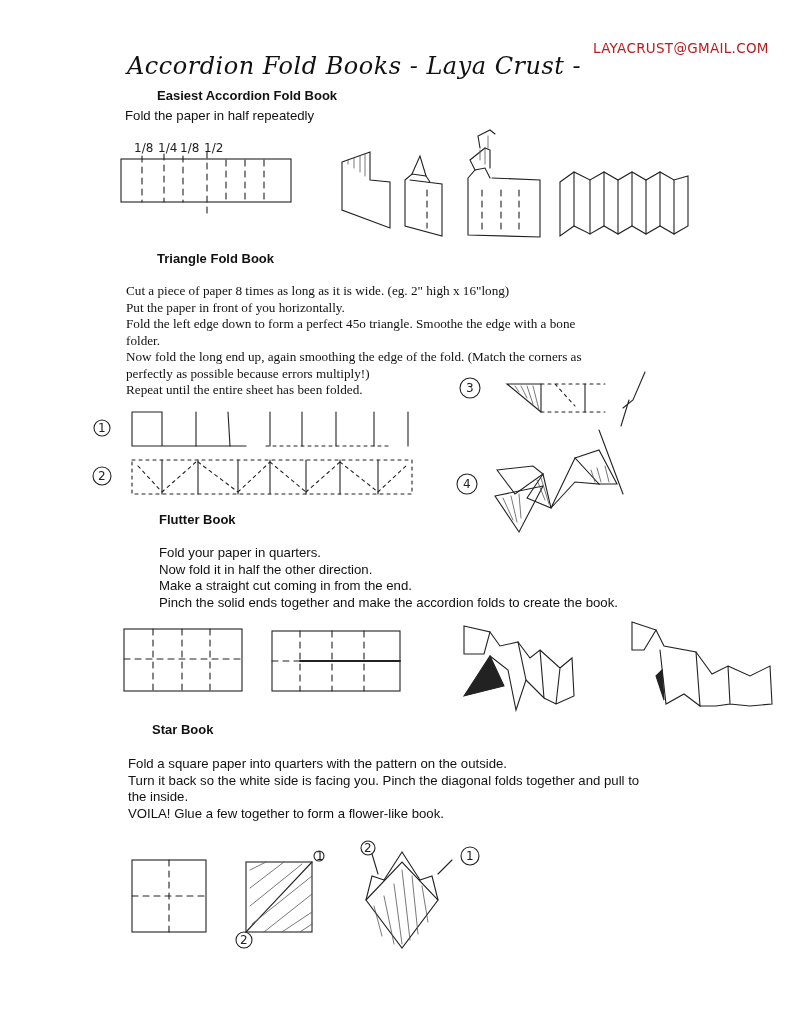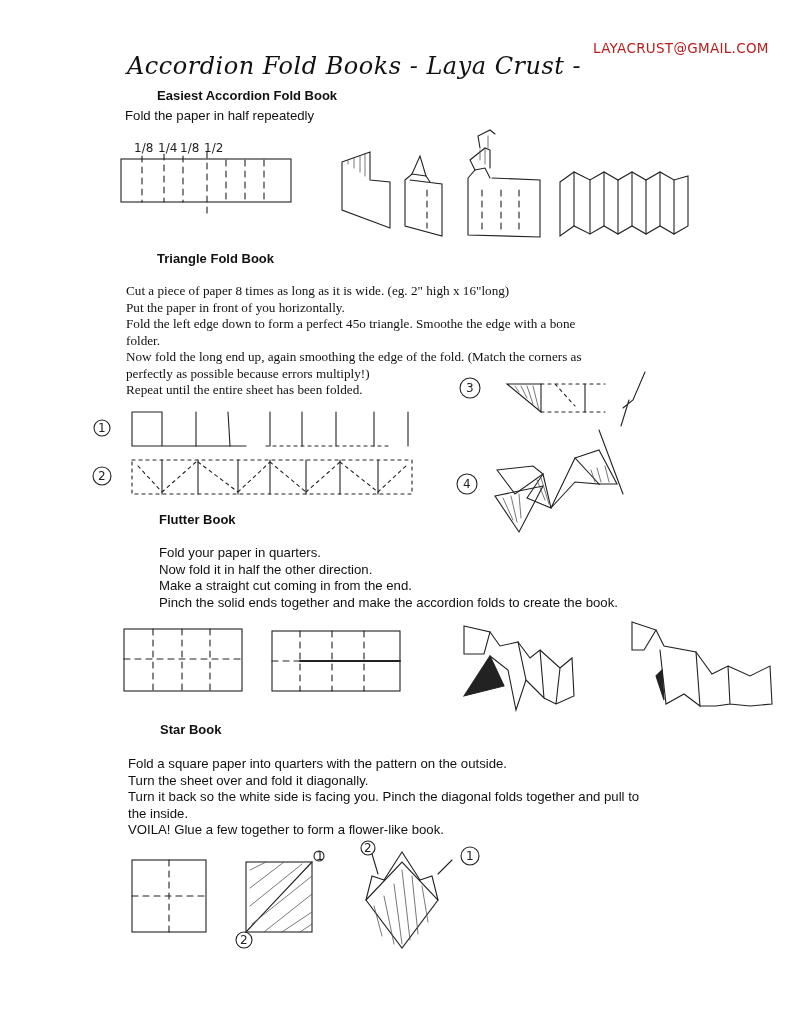--- a/index.html
+++ b/index.html
@@ -159,24 +159,23 @@
   <path d="M30 12 L40 26 L58 22 L66 60 L56 90 L48 50 L30 36"></path>
   <path class="solid" d="M4 76 L30 36 L44 66 Z"></path>
   <path d="M58 22 L70 38 L80 30 L84 78 L66 60 M80 30 L100 48 L96 84 L84 78 M100 48 L112 38 L114 76 L96 84"></path>
 
   <path d="M172 2 L196 10 L184 30 L172 30 Z"></path>
   <path d="M196 10 L204 26 L236 32 L240 86 L224 74 L206 84 L200 30"></path>
   <path class="solid" d="M196 56 L202 50 L204 80 Z"></path>
   <path d="M236 32 L252 54 L268 46 L270 84 L256 86 L240 86 M268 46 L290 56 L310 46 L312 84 L290 86 L270 84"></path>
 </svg>
 
-<div class="abs h" style="left:128px;top:722px;">Star Book</div>
+<div class="abs h" style="left:120px;top:722px;">Star Book</div>
 <div class="abs p" style="left:128px;top:756px;">
   <div>Fold a square paper into quarters with the pattern on the outside.</div>
-  <div>Turn the sheet over and fold it diagonally.</div>
   <div>Turn it back so the white side is facing you. Pinch the diagonal folds together and pull to</div>
   <div>the inside.</div>
   <div>VOILA!  Glue a few together to form a flower-like book.</div>
 </div>
 
 <svg style="left:128px;top:840px;" width="400" height="120">
   <rect x="4" y="20" width="74" height="72"></rect>
   <line class="dash" x1="4" y1="56" x2="78" y2="56"></line>
   <line class="dash" x1="41" y1="20" x2="41" y2="92"></line>
 

